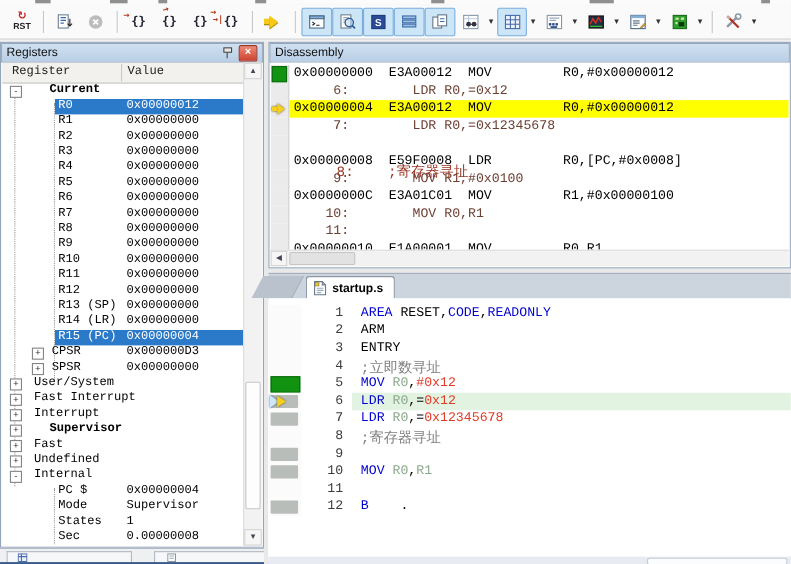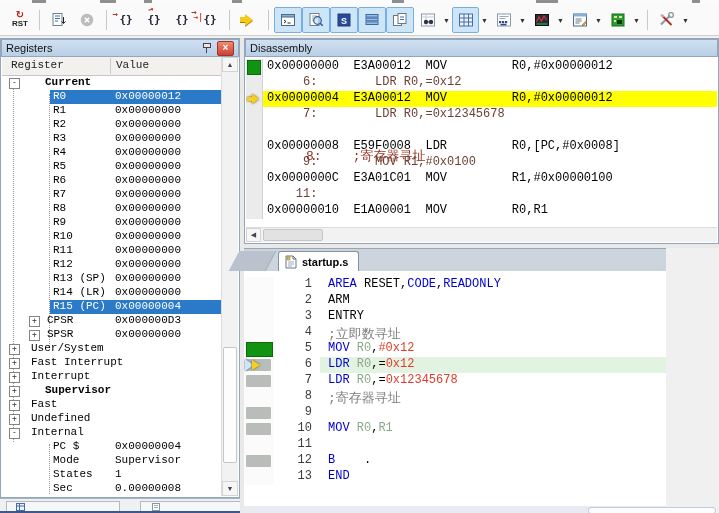--- a/index.html
+++ b/index.html
@@ -88,21 +88,21 @@
   .dtxt{flex:1;white-space:pre;font:12px "Liberation Mono","DejaVu Sans Mono",monospace;color:#000;padding-left:4px;}
   .dtxt.src{color:var(--dis_source,#6e4034);}
   .dtxt.src-cn{color:var(--dis_source_cn,#993322);font-size:13px;margin-top:24px;}
   .dis-line.hl .dtxt{background:var(--highlight_line,#ffff00);}
   .h-scroll{position:absolute;left:1px;right:1px;bottom:1px;height:14px;background:#f2f2f2;border-top:1px solid #dcdcdc;}
   .h-scroll .lf{position:absolute;left:0;top:0;bottom:0;width:15px;background:#f6f6f6;border:1px solid #d4d4d4;
         box-sizing:border-box;font-size:7px;text-align:center;line-height:12px;color:#445;}
   .h-scroll .thumb{position:absolute;left:17px;top:1px;bottom:1px;width:58px;background:#e2e2e2;border:1px solid #c6c6c6;border-radius:2px;}
 
   
-  .editor{position:absolute;left:244px;top:248px;width:422px;height:265px;background:#fff;border-top:1px solid #9aa4b2;}
+  .editor{position:absolute;left:244px;top:248px;width:475px;height:265px;background:#fff;border-top:1px solid #9aa4b2;}
   .tabbar{position:absolute;left:0;top:0;right:0;height:22px;background:#ccd4de;border-bottom:1px solid #98a2ae;}
   .tab-deco{position:absolute;left:-10px;top:2px;width:36px;height:20px;background:#bac2ce;transform:skewX(-28deg);border-right:1px solid #a8b0bc;}
   .tab{position:absolute;left:34px;top:2px;height:20px;background:#fff;border:1px solid #88929e;border-bottom:none;
        border-radius:3px 3px 0 0;display:flex;align-items:center;padding:0 10px 0 6px;gap:5px;}
   .tab-label{font-size:11px;font-weight:bold;color:#000;}
   .ed-body{position:absolute;left:0;top:22px;right:0;bottom:8px;background:#fff;overflow:hidden;padding-top:6px;}
   .ed-row{display:flex;height:16px;line-height:16px;font:12px "Liberation Mono","DejaVu Sans Mono",monospace;}
   .em{width:30px;flex:none;position:relative;background:#fbfbfb;}
   .mb{position:absolute;left:2px;top:2px;width:25px;height:12px;background:#b9bdb9;border-radius:1px;}
   .mg{position:absolute;left:2px;top:1px;width:25px;height:13px;background:var(--marker_green,#119211);border:1px solid #0a6a0a;}
@@ -401,20 +401,24 @@
         <div class="dis-line">
           <span class="dg"></span>
           <span class="dtxt src">     9:        MOV R1,#0x0100</span>
         </div>
         <div class="dis-line">
           <span class="dg"></span>
           <span class="dtxt instr">0x0000000C  E3A01C01  MOV         R1,#0x00000100</span>
         </div>
         <div class="dis-line">
           <span class="dg"></span>
+          <span class="dtxt src">    10:        MOV R0,R1</span>
+        </div>
+        <div class="dis-line">
+          <span class="dg"></span>
           <span class="dtxt src">    11:</span>
         </div>
         <div class="dis-line">
           <span class="dg"></span>
           <span class="dtxt instr">0x00000010  E1A00001  MOV         R0,R1</span>
         </div>
       </div>
     <div class="h-scroll">
       <span class="lf">◀</span>
       <span class="thumb"></span>
@@ -503,24 +507,19 @@
           <span class="en">11</span>
           <span class="ec"></span>
         </div>
         <div class="ed-row">
           <span class="em">
             <i class="mb"></i>
           </span>
           <span class="en">12</span>
           <span class="ec"><span class="tok-kw">B</span><span class="tok-pl">    .</span></span>
         </div>
-        <div class="ed-row">
-          <span class="em"></span>
-          <span class="en">13</span>
-          <span class="ec"><span class="tok-kw">END</span></span>
-        </div>
       </div>
     <div class="ed-hbar">
       <span class="ed-hthumb"></span>
     </div>
   </div>
 
 </div>
 
 </body></html>

